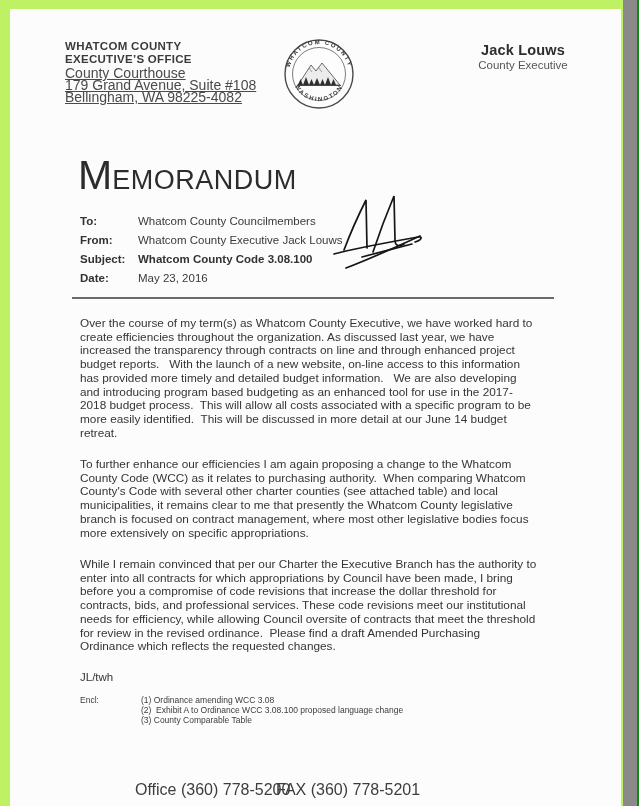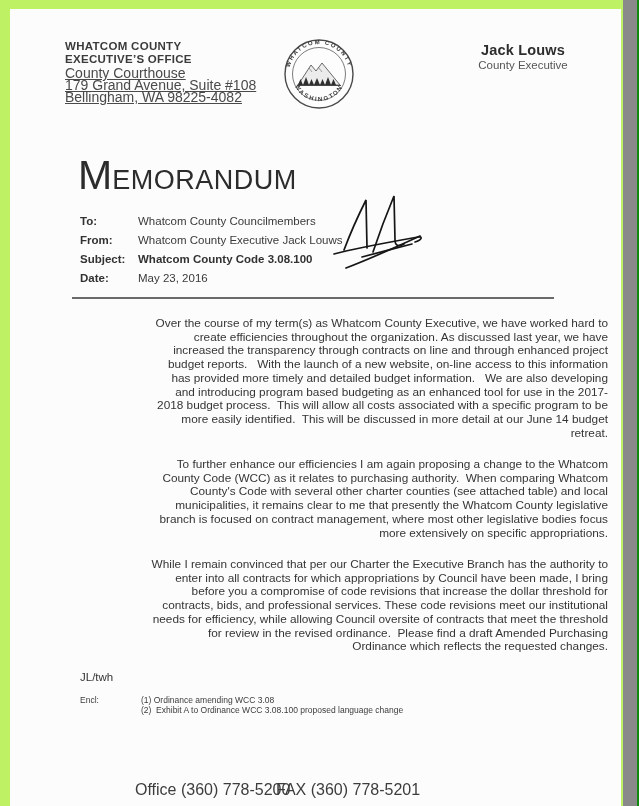--- a/index.html
+++ b/index.html
@@ -38,21 +38,21 @@
   .fields { position: absolute; left: 70px; top: 202px; }
   .field-row { display: flex; height: 19px; align-items: center; }
   .field-label { width: 58px; font-size: 11.5px; font-weight: bold; color: #323232; }
   .field-value { font-size: 11.5px; color: #3a3a3a; white-space: nowrap; }
   .field-value.bold { font-weight: bold; color: #323232; }
   .signature { position: absolute; left: 322px; top: 183px; width: 94px; height: 84px; }
   .rule { position: absolute; left: 62px; top: 288px; width: 482px; height: 2px;
           background: #6a6a6a; }
   
   .para { position: absolute; left: 70px; width: 528px; font-size: 11.8px;
-          line-height: 13.7px; color: #353535; white-space: pre-wrap; text-align: right; }
+          line-height: 13.7px; color: #353535; white-space: pre-wrap; }
   .p1 { top: 308px; }
   .p2 { top: 449px; }
   .p3 { top: 549px; }
   .initials { position: absolute; left: 70px; top: 662px; font-size: 11.5px; color: #353535; }
   
   .encl-label { position: absolute; left: 70px; top: 686px; font-size: 8.5px; color: #3c3c3c; }
   .encl-items { position: absolute; left: 105px; top: 686px; font-size: 8.5px;
                 line-height: 10px; color: #3c3c3c; }
   .encl-item { white-space: pre; padding-left: 26px; }
   
@@ -172,20 +172,21 @@
 municipalities, it remains clear to me that presently the Whatcom County legislative
 branch is focused on contract management, where most other legislative bodies focus
 more extensively on specific appropriations.</div>
 
     <div class="initials">JL/twh</div>
 
     <div class="encl-label">Encl:</div>
     <div class="encl-items">
       <div class="encl-item">(1) Ordinance amending WCC 3.08</div>
       <div class="encl-item">(2)  Exhibit A to Ordinance WCC 3.08.100 proposed language change</div>
+      <div class="encl-item">(3) County Comparable Table</div>
     </div>
 
     <div class="footer-item f-office">Office (360) 778-5200</div>
     <div class="footer-item f-fax">FAX (360) 778-5201</div>
     <div class="footer-item f-trs">TRS: 711</div>
 
   </div>
 </div>
 
 </body></html>

